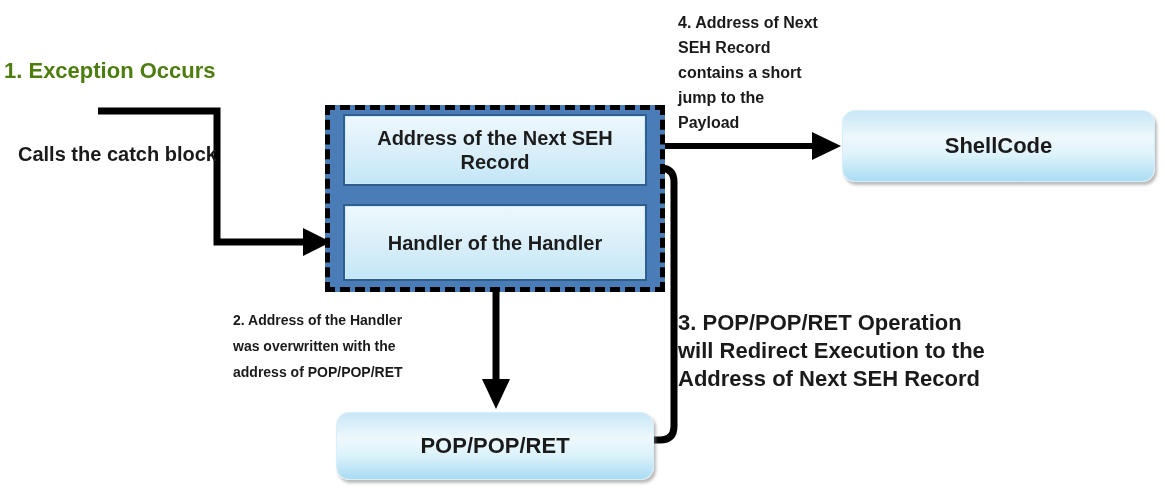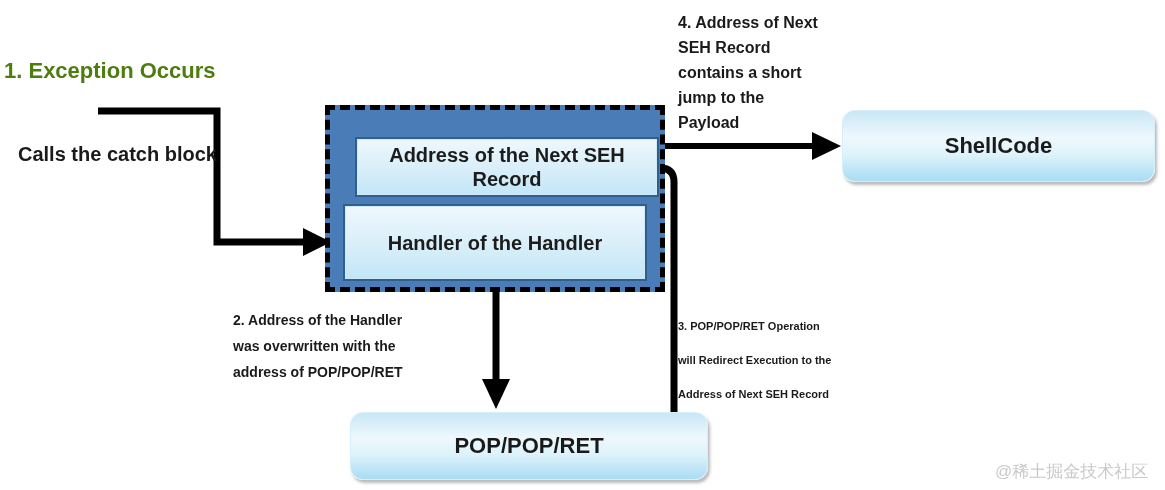--- a/index.html
+++ b/index.html
@@ -37,50 +37,50 @@
     justify-content: center;
     text-align: center;
     font-weight: bold;
     font-size: 20px;
     line-height: 24px;
     color: #1c1c1c;
     background: linear-gradient(180deg, #eef8fd 0%, #d8eef9 55%, #c2e6f7 100%);
     border: 2px solid #2e5f8f;
     box-shadow: inset 0 0 0 1px #cfe9f7;
   }
-  .inner-box.next-seh { top: 27px;  height: 60px; margin-left: 12px; }
+  .inner-box.next-seh { top: 4px;  height: 72px; }
   .inner-box.handler  { top: 94px;  height: 77px; }
   
   .node-box {
     position: absolute;
     display: flex;
     align-items: center;
     justify-content: center;
     text-align: center;
     font-weight: bold;
     font-size: 22px;
     color: #1a1a1a;
     background: linear-gradient(180deg, #c9e7f6 0%, #eef8fd 38%, #def3fb 62%, #a9dcf3 100%);
     border-radius: 13px;
     border: 1px solid #d8eef8;
     box-shadow: 2px 3px 3px rgba(130,130,130,0.55);
   }
   .node-shellcode { left: 842px; top: 110px; width: 313px; height: 72px; }
-  .node-popret    { left: 350px; top: 412px; width: 358px; height: 68px; }
+  .node-popret    { left: 336px; top: 412px; width: 318px; height: 68px; }
   
   .txt {
     position: absolute;
     font-weight: bold;
     white-space: pre-line;
   }
   .step1-title   { left: 4px;   top: 58px;  font-size: 22px; color: #4d7c0f; }
   .step1-caption { left: 18px;  top: 143px; font-size: 20px; }
   .note4 { left: 678px; top: 10px;  font-size: 16px;   line-height: 25px; }
   .note2 { left: 233px; top: 307px; font-size: 14px; line-height: 26px; }
-  .note3 { left: 678px; top: 309px; font-size: 11px; line-height: 34px; }
+  .note3 { left: 678px; top: 309px; font-size: 22px; line-height: 28px; }
   .watermark {
     position: absolute;
     left: 995px; top: 460px;
     font-size: 17px;
     font-weight: normal;
     color: #c9c9c9;
     white-space: nowrap;
   }
   .stroke { stroke: #000000; fill: none; }
   .head   { fill: #000000; stroke: none; }
@@ -129,15 +129,14 @@
 contains a short
 jump to the
 Payload</div>
   <div class="txt note2">2. Address of the Handler
 was overwritten with the
 address of POP/POP/RET</div>
   <div class="txt note3">3. POP/POP/RET Operation
 will Redirect Execution to the
 Address of Next SEH Record</div>
 
-  <div class="watermark">@稀土掘金技术社区</div>
 
 </div>
 
 </body></html>

